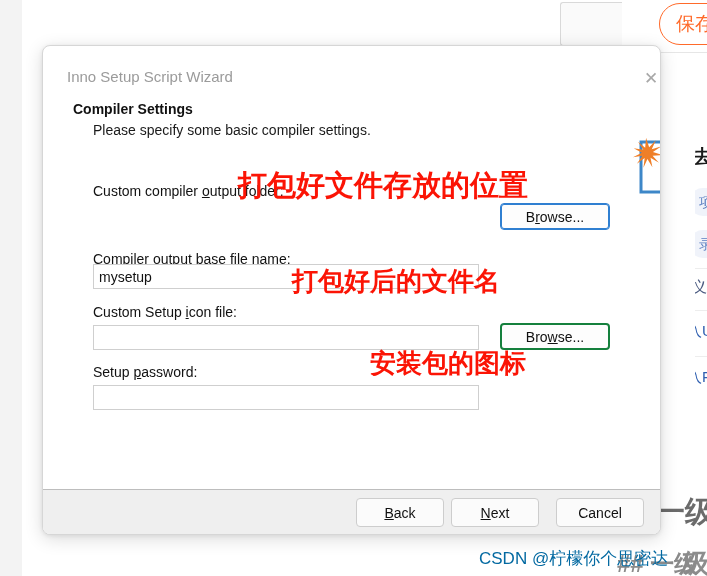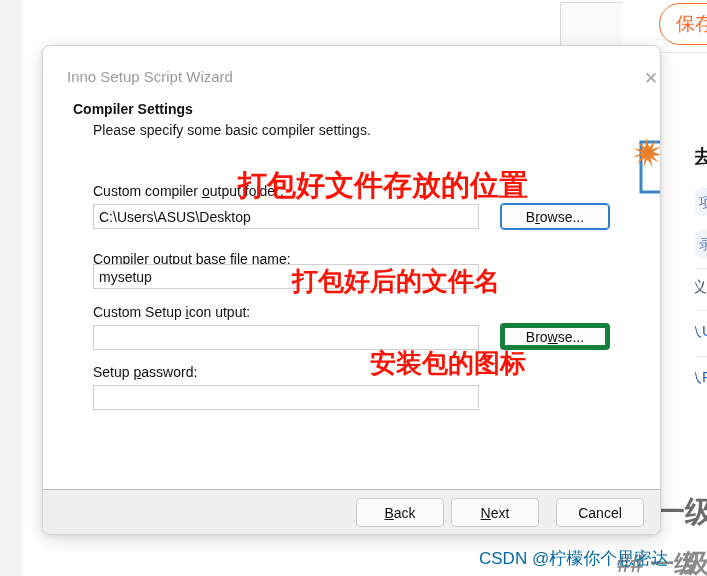--- a/index.html
+++ b/index.html
@@ -250,21 +250,21 @@
     padding: 0 5px;
     line-height: 23px;
     outline: none;
     border-radius: 0;
   }
   .browse-button {
     position: absolute;
     left: 457px;
     width: 110px;
     height: 27px;
-    border: 5px solid #15803d;
+    border: 2px solid #15803d;
     border-radius: 4px;
     background: #fdfdfd;
     box-sizing: border-box;
     font-family: "Liberation Sans", sans-serif;
     font-size: 14px;
     color: #111111;
     display: flex;
     align-items: center;
     justify-content: center;
     cursor: default;
@@ -369,34 +369,33 @@
                    L21.6 23.0 L29.0 31.2 L19.2 25.2 L21.4 36.4 L15.6 26.6 L11.0 37.0
                    L12.4 25.6 L3.4 32.4 L9.8 23.0 L-1.2 24.8 L9.2 19.6 L-0.4 14.2
                    L10.8 16.0 L4.6 6.6 L13.0 13.6 Z" transform="translate(10,6) scale(0.86)"></path>
         </g>
       </svg>
     </div>
 
     <div class="field-label" style="left:50px; top:95px;">
       <span>Custom compiler </span><u>o</u><span>utput folder:</span>
     </div>
-    <input class="text-input" style="top: 116px;" type="text" value="C:\Users\ASUS\Desktop">
     <div class="browse-button focused" style="top:115px;">
       <span>B</span>
         <u>r</u>
         <span>owse...</span>
     </div>
 
     <div class="field-label" style="left:50px; top:163px;">
       <span>Compiler output base </span><u>f</u><span>ile name:</span>
     </div>
     <input class="text-input" style="top: 176px;" type="text" value="mysetup">
 
     <div class="field-label" style="left:50px; top:216px;">
-      <span>Custom Setup </span><u>i</u><span>con utput:</span>
+      <span>Custom Setup </span><u>i</u><span>con file:</span>
     </div>
     <input class="text-input" style="top: 237px;" type="text" value="">
     <div class="browse-button" style="top:235px;">
       <span>Bro</span>
         <u>w</u>
         <span>se...</span>
     </div>
 
     <div class="field-label" style="left:50px; top:276px;">
       <span>Setup </span><u>p</u><span>assword:</span>

